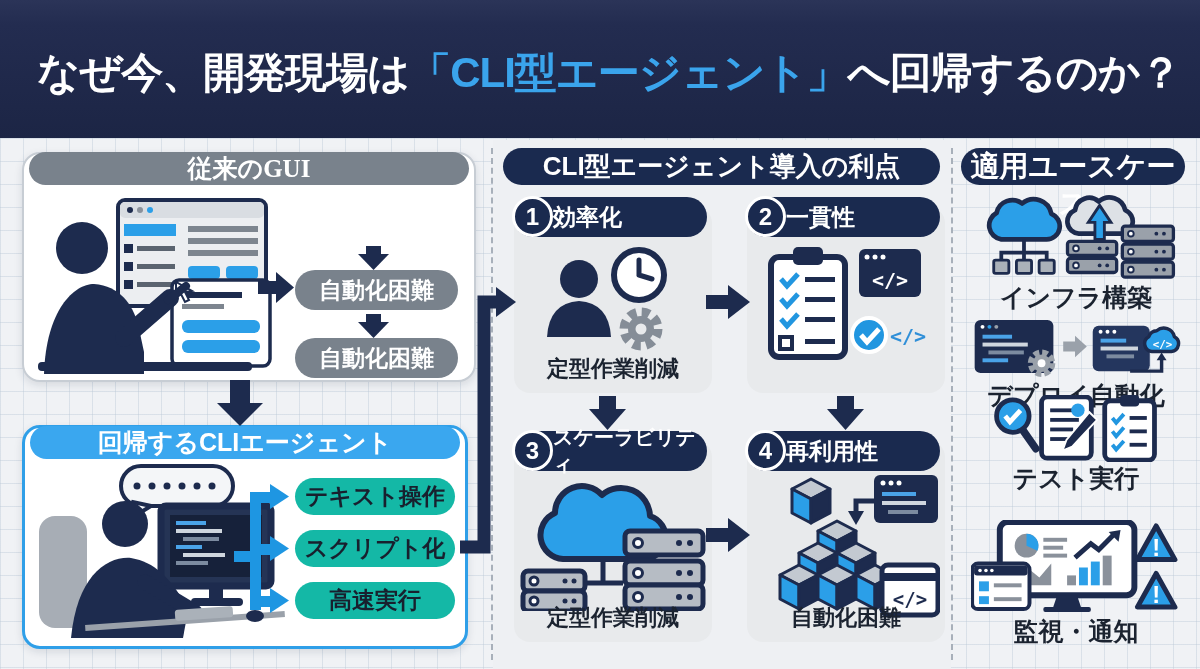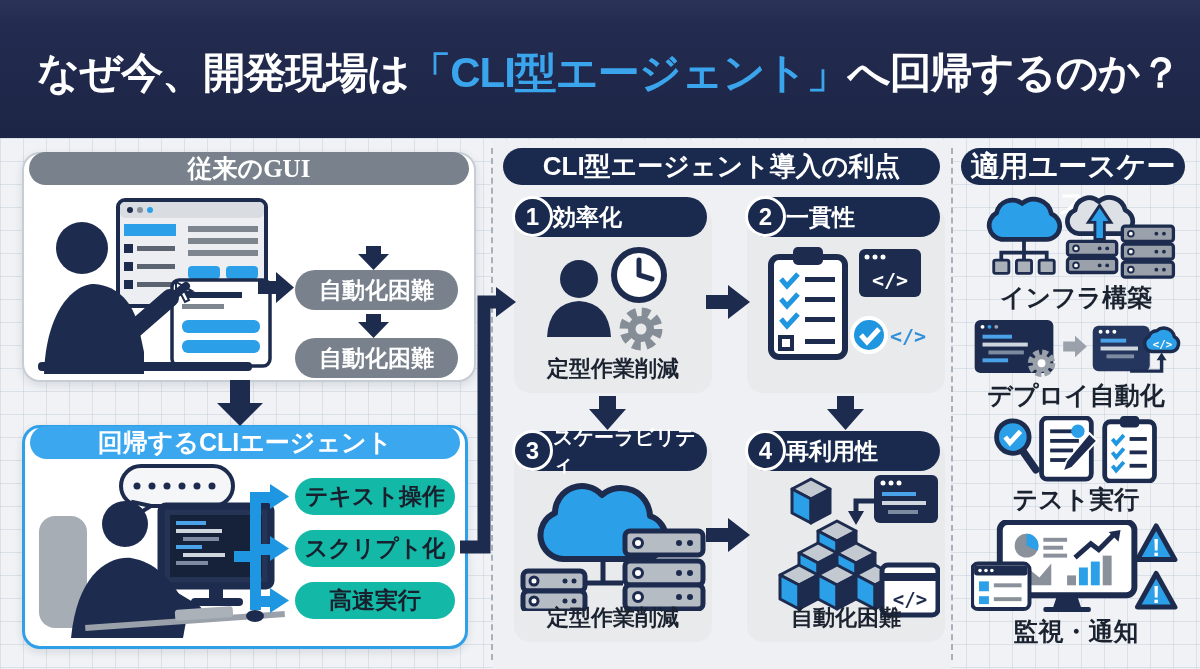--- a/index.html
+++ b/index.html
@@ -43,21 +43,21 @@
   .benefit-title{flex:1;color:#fff;font-size:23px;font-weight:bold;padding-right:8px;}
   .b3 .benefit-title{font-size:20px;}
   .benefit-caption{position:absolute;left:0;right:0;bottom:9px;text-align:center;
     font-size:22px;font-weight:bold;color:#1b2330;z-index:2;}
   .b2 .benefit-caption{font-size:19px;}
   .benefit-icon{position:absolute;left:50%;transform:translateX(-50%);z-index:2;}
   .right-title{position:absolute;left:961px;top:148px;width:224px;height:37px;line-height:37px;
     background:#1a2a4f;font-size:29px;z-index:2;}
   .usecase{position:absolute;left:958px;width:236px;display:flex;flex-direction:column;
     align-items:center;z-index:2;}
-  .u1{top:194px;height:120px;} .u2{top:318px;height:94px;} .u3{top:416px;height:100px;} .u4{top:520px;height:128px;}
+  .u1{top:194px;height:120px;} .u2{top:318px;height:94px;} .u3{top:395px;height:100px;} .u4{top:520px;height:128px;}
   .usecase-label{margin-top:auto;font-size:25px;font-weight:bold;color:#1b2330;text-align:center;white-space:nowrap;}
   .arrows{position:absolute;left:0;top:0;width:1200px;height:669px;z-index:6;pointer-events:none;}
 </style>
 </head>
 <body>
 
 <div class="page">
 
   <div class="smooth"></div>
   <div class="sep sep1"></div>

